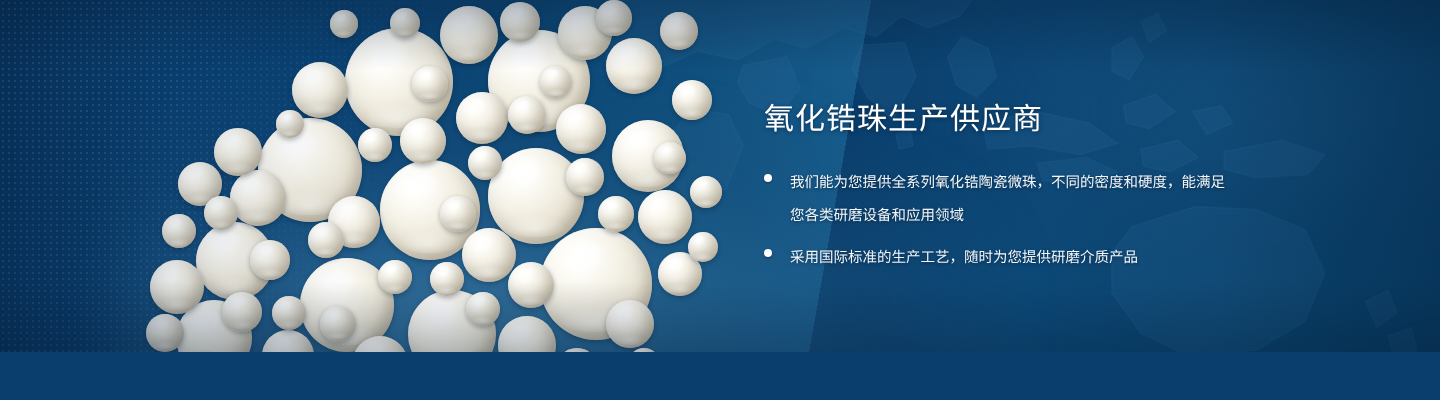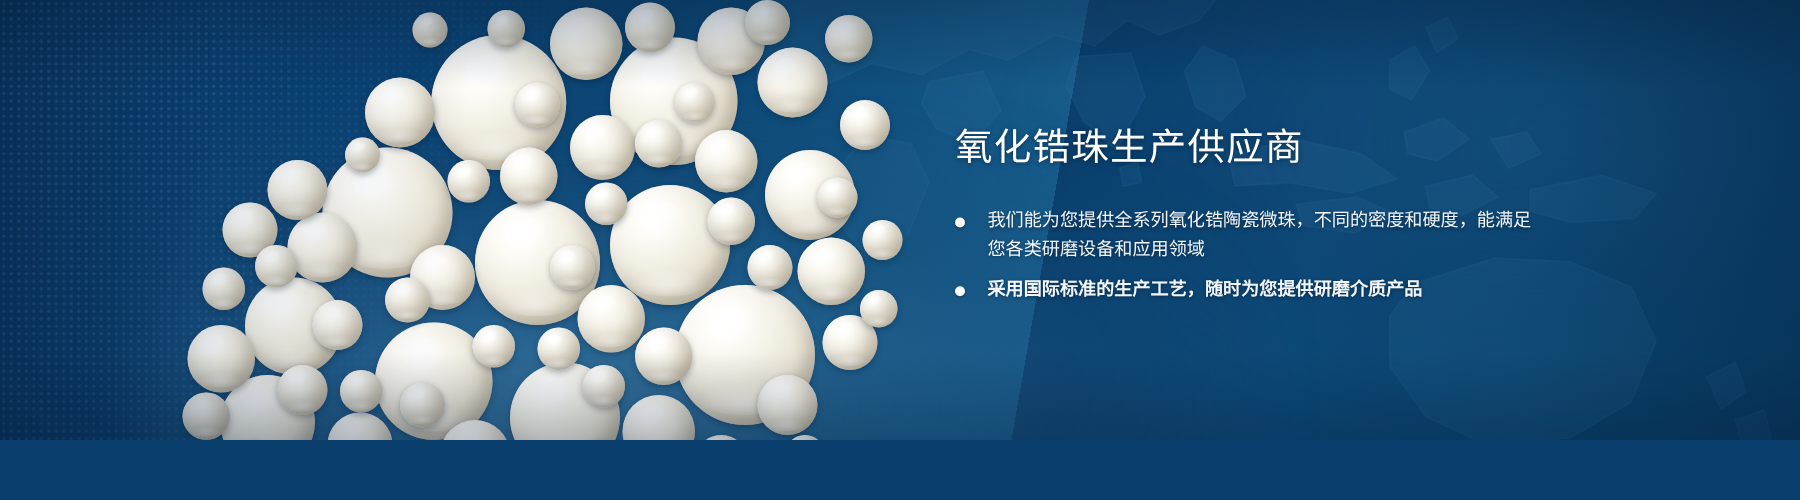--- a/index.html
+++ b/index.html
@@ -132,25 +132,25 @@
   }
   .bullets{
     margin-top:32px;
     list-style:none;
   }
   .bullet{
     position:relative;
     padding-left:26px;
     margin-bottom:9px;
     font-size:14.5px;
-    line-height:23px;
+    line-height:33px;
     color:#f2f6fa;
     text-shadow:0 1px 3px rgba(2,20,40,.55);
   }
-  .bullet:last-child{ margin-bottom:0;font-weight:bold; }
+  .bullet:last-child{ margin-bottom:0; }
   .bullet-dot{
     position:absolute;
     left:0; top:8px;
     width:8px; height:8px;
     border-radius:50%;
     background:#ffffff;
     box-shadow:0 1px 2px rgba(2,20,40,.5);
   }
 </style>
 </head>

